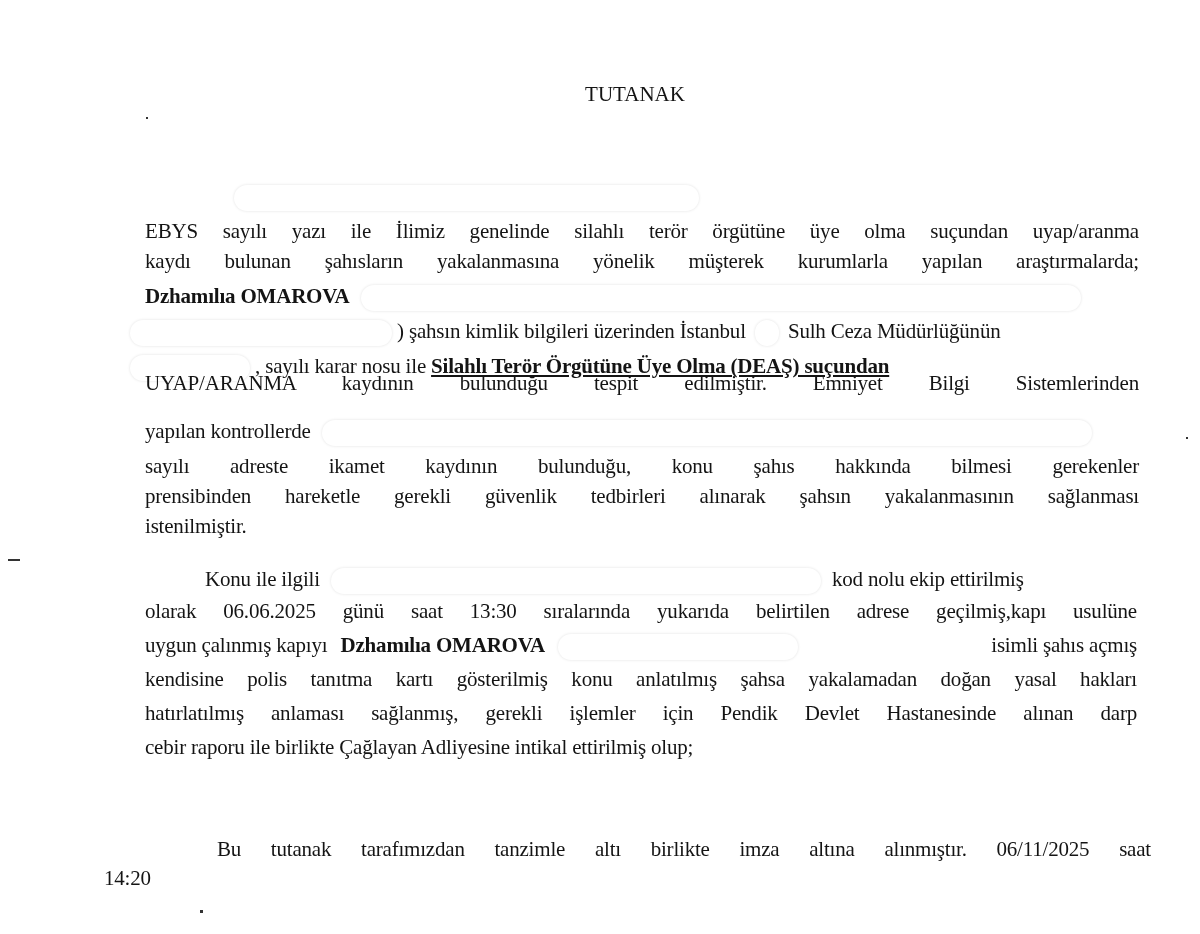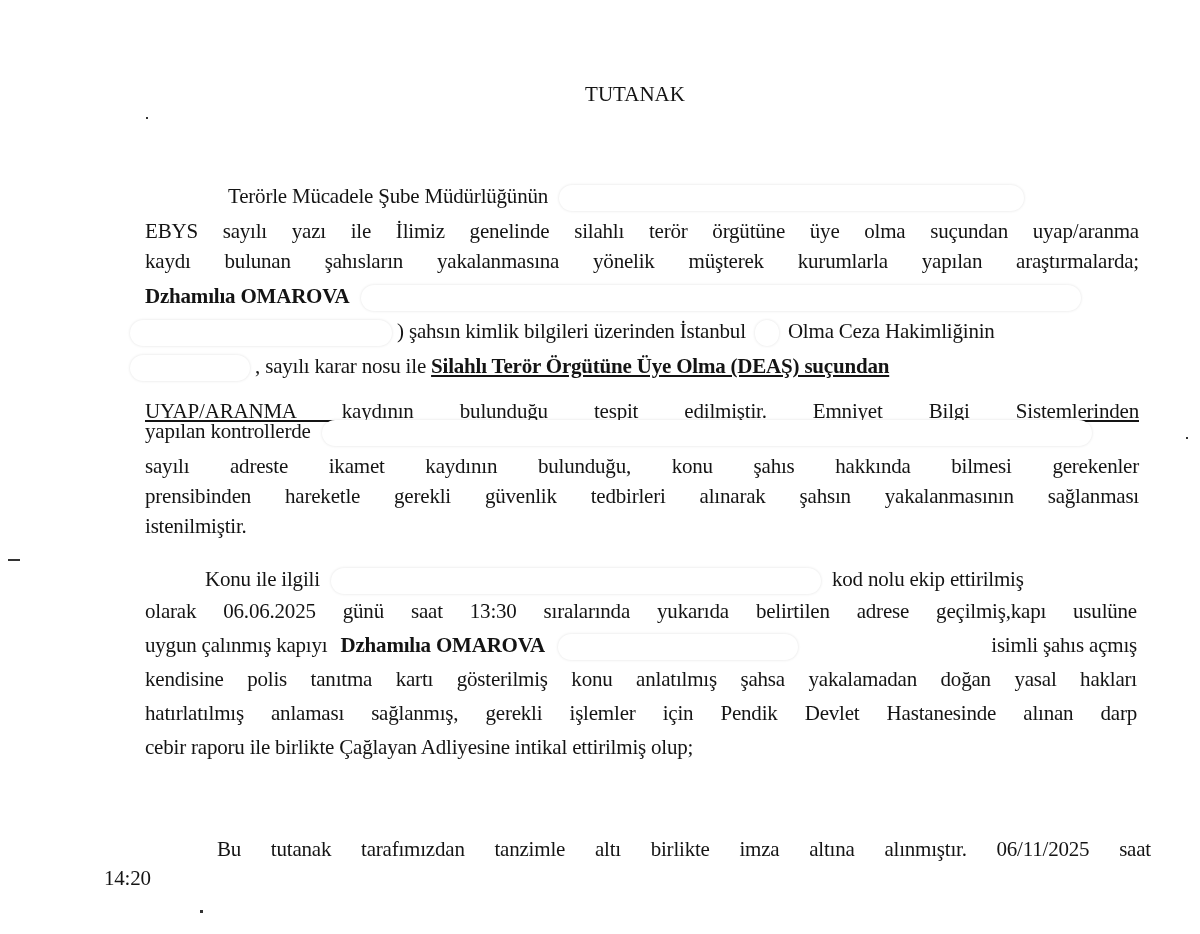--- a/index.html
+++ b/index.html
@@ -19,41 +19,40 @@
     }
     .mark { position: absolute; background: #333; }
   </style>
 </head>
 <body>
 
 <div>
   <div class="abs title">TUTANAK</div>
 
   <div class="abs line" style="left:228px; top:183px;">
-    <span>Terörle Mücadele Şube Müdürlüğünün</span>
     <span class="redact" style="width:465px; margin-left:6px;"></span>
   </div>
   <div class="abs line just" style="left:145px; top:218px; width:994px;">EBYS sayılı yazı ile İlimiz genelinde silahlı terör örgütüne üye olma suçundan uyap/aranma</div>
   <div class="abs line just" style="left:145px; top:248px; width:994px;">kaydı bulunan şahısların yakalanmasına yönelik müşterek kurumlarla yapılan araştırmalarda;</div>
   <div class="abs line" style="left:145px; top:283px;">
     <b>Dzhamılıa OMAROVA</b>
     <span class="redact" style="width:720px; margin-left:6px;"></span>
   </div>
   <div class="abs line" style="left:130px; top:318px;">
     <span class="redact" style="width:262px;"></span>
     <span>) şahsın kimlik bilgileri üzerinden İstanbul</span>
     <span class="redact" style="width:24px; margin:0 4px;"></span>
-    <span>Olma Ceza Hakimliğinin</span>
+    <span>Sulh Ceza Müdürlüğünün</span>
   </div>
   <div class="abs line" style="left:130px; top:353px;">
     <span class="redact" style="width:120px;"></span>
     <span>, sayılı karar nosu ile</span>
     <b class="ul">Silahlı Terör Örgütüne Üye Olma (DEAŞ) suçundan</b>
   </div>
-  <div class="abs line just" style="left:145px; top:398px; width:994px;text-decoration:underline;">UYAP/ARANMA kaydının bulunduğu tespit edilmiştir. Emniyet Bilgi Sistemlerinden</div>
+  <div class="abs line just" style="left:145px; top:370px; width:994px;">UYAP/ARANMA kaydının bulunduğu tespit edilmiştir. Emniyet Bilgi Sistemlerinden</div>
   <div class="abs line" style="left:145px; top:418px;">
     <span>yapılan kontrollerde</span>
     <span class="redact" style="width:770px; margin-left:6px;"></span>
   </div>
   <div class="abs line just" style="left:145px; top:453px; width:994px;">sayılı adreste ikamet kaydının bulunduğu, konu şahıs hakkında bilmesi gerekenler</div>
   <div class="abs line just" style="left:145px; top:483px; width:994px;">prensibinden hareketle gerekli güvenlik tedbirleri alınarak şahsın yakalanmasının sağlanması</div>
   <div class="abs line" style="left:145px; top:513px;text-align:right;">istenilmiştir.</div>
 
   <div class="abs line" style="left:205px; top:566px;">
     <span>Konu ile ilgili</span>

